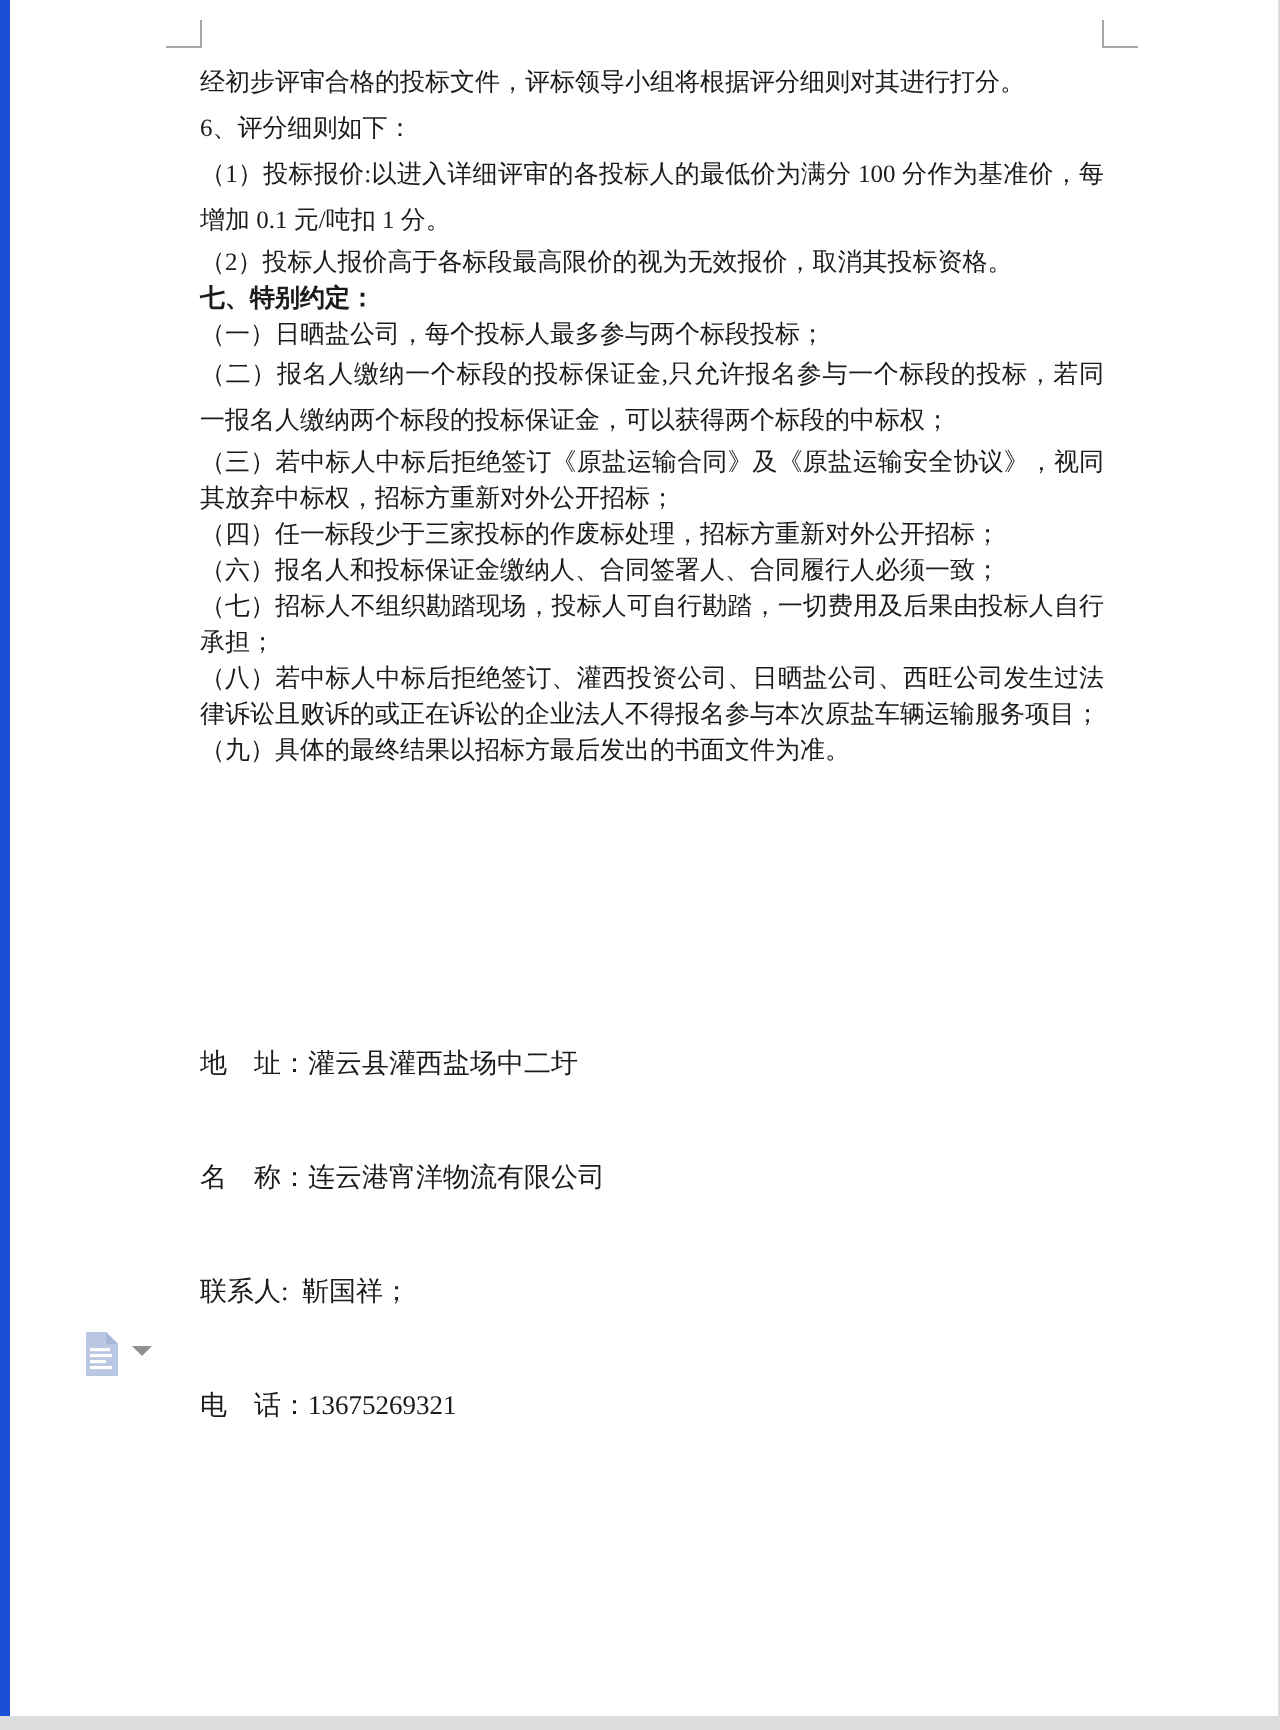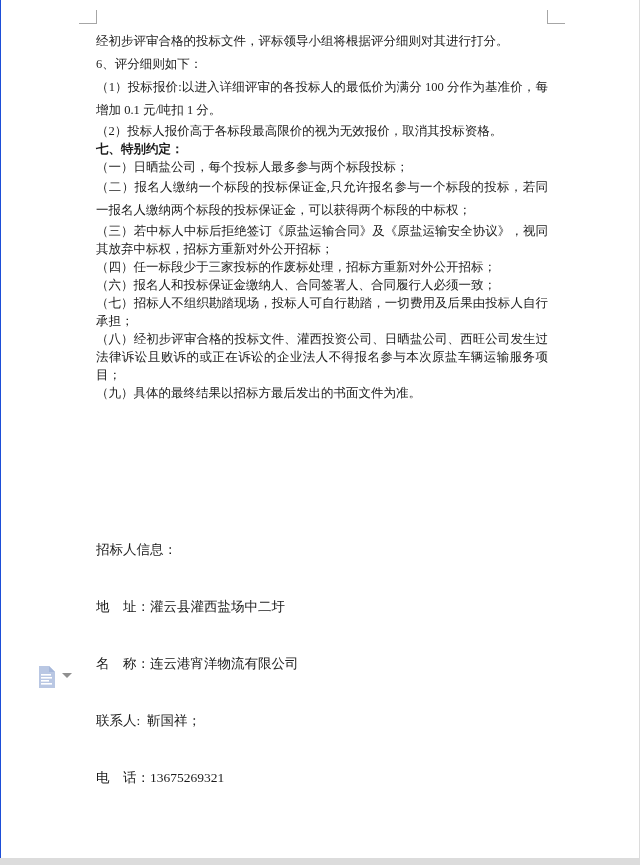--- a/index.html
+++ b/index.html
@@ -8,21 +8,21 @@
     background: #dcdcdc;
     font-family: "Liberation Serif", "DejaVu Serif", serif;
     color: #1b1b1b;
     position: relative;
     overflow: hidden;
   }
   .page {
     position: absolute; left: 0; top: 0;
     width: 639px; height: 858px;
     background: #ffffff;
-    border-left: 1px solid #1d4ed8;
+    border-left: 5px solid #1d4ed8;
     box-sizing: border-box;
   }
   
   .crop { position: absolute; background: #a6a6a6; }
   .crop-tl-v { left: 95px;  top: 10px; width: 1px;  height: 14px; }
   .crop-tl-h { left: 78px;  top: 23px; width: 18px; height: 1px;  }
   .crop-tr-v { left: 546px; top: 10px; width: 1px;  height: 14px; }
   .crop-tr-h { left: 546px; top: 23px; width: 18px; height: 1px;  }
 
   .content {
@@ -68,27 +68,26 @@
     <p class="p-loose">6、评分细则如下：</p>
     <p class="p-loose">（1）投标报价:以进入详细评审的各投标人的最低价为满分 100 分作为基准价，每增加 0.1 元/吨扣 1 分。</p>
     <p class="p-normal">（2）投标人报价高于各标段最高限价的视为无效报价，取消其投标资格。</p>
     <p class="p-normal p-bold">七、特别约定：</p>
     <p class="p-normal">（一）日晒盐公司，每个投标人最多参与两个标段投标；</p>
     <p class="p-loose">（二）报名人缴纳一个标段的投标保证金,只允许报名参与一个标段的投标，若同一报名人缴纳两个标段的投标保证金，可以获得两个标段的中标权；</p>
     <p class="p-normal">（三）若中标人中标后拒绝签订《原盐运输合同》及《原盐运输安全协议》，视同其放弃中标权，招标方重新对外公开招标；</p>
     <p class="p-normal">（四）任一标段少于三家投标的作废标处理，招标方重新对外公开招标；</p>
     <p class="p-normal">（六）报名人和投标保证金缴纳人、合同签署人、合同履行人必须一致；</p>
     <p class="p-normal">（七）招标人不组织勘踏现场，投标人可自行勘踏，一切费用及后果由投标人自行承担；</p>
-    <p class="p-normal">（八）经初步评审合格的投标文件、灌西投资公司、日晒盐公司、西旺公司发生过法律诉讼且败诉的或正在诉讼的企业法人不得报名参与本次原盐车辆运输服务项目；</p>
+    <p class="p-normal">（八）若中标人中标后拒绝签订、灌西投资公司、日晒盐公司、西旺公司发生过法律诉讼且败诉的或正在诉讼的企业法人不得报名参与本次原盐车辆运输服务项目；</p>
     <p class="p-normal">（九）具体的最终结果以招标方最后发出的书面文件为准。</p>
 
     <div class="gap-body-contact"></div>
 
     <div class="contact-block">
-      <p>招标人信息：</p>
       <p>地　址：灌云县灌西盐场中二圩</p>
       <p>名　称：连云港宵洋物流有限公司</p>
       <p>联系人:  靳国祥；</p>
       <p>电　话：13675269321</p>
     </div>
 
   </div>
 
   <div class="margin-control">
     <span>

